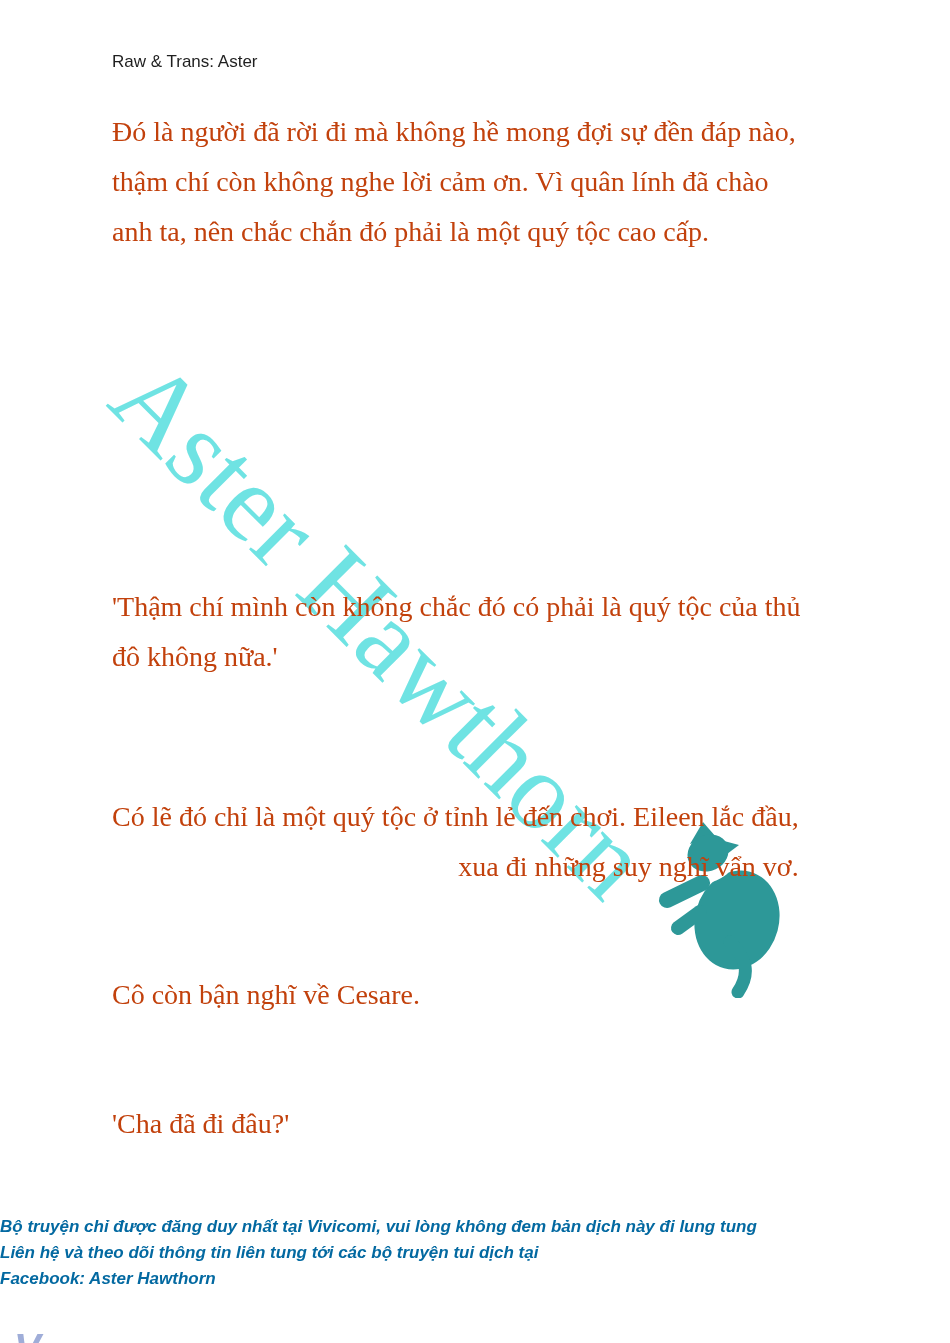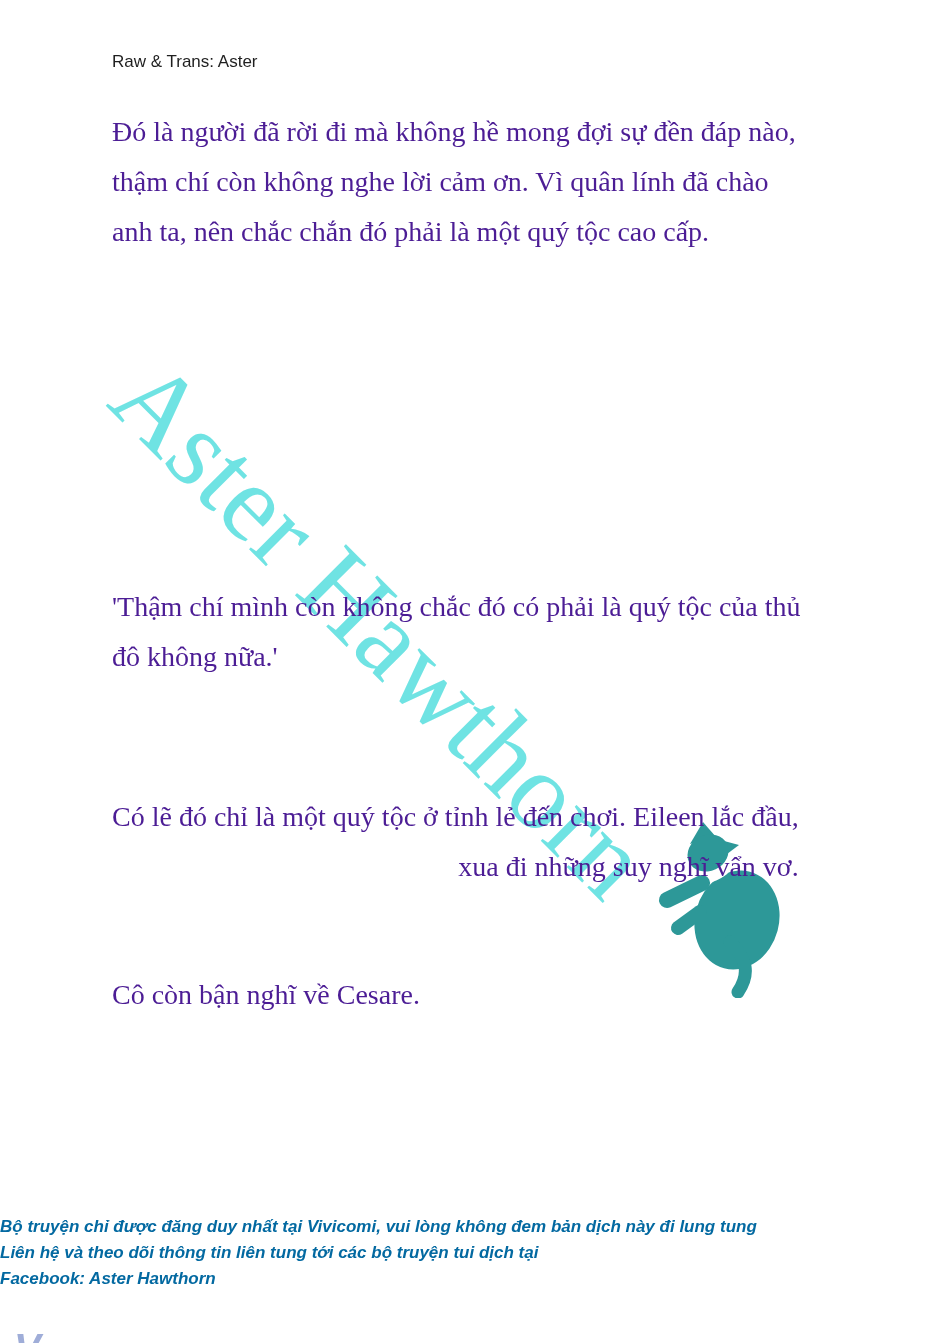--- a/index.html
+++ b/index.html
@@ -35,21 +35,21 @@
     white-space: nowrap;
     transform: rotate(45deg);
     transform-origin: 0 0;
     z-index: 1;
   }
   .para {
     position: absolute;
     left: 112px;
     font-size: 28px;
     line-height: 50px;
-    color: #4c1d95;
+    color: #c2410c;
     white-space: pre;
     z-index: 3;
   }
   .p1 { top: 107px; }
   .p2 { top: 337px; }
   .p3 { top: 582px; }
   .p4 { top: 792px; text-align: right; }
   .p5 { top: 970px; }
   .p6 { top: 1099px; }
   .cat {
@@ -121,20 +121,21 @@
   </svg>
 
   <div class="para p1">Đó là người đã rời đi mà không hề mong đợi sự đền đáp nào,
 thậm chí còn không nghe lời cảm ơn. Vì quân lính đã chào
 anh ta, nên chắc chắn đó phải là một quý tộc cao cấp.</div>
   <div class="para p3">'Thậm chí mình còn không chắc đó có phải là quý tộc của thủ
 đô không nữa.'</div>
   <div class="para p4">Có lẽ đó chỉ là một quý tộc ở tỉnh lẻ đến chơi. Eileen lắc đầu,
 xua đi những suy nghĩ vẩn vơ.</div>
   <div class="para p5">Cô còn bận nghĩ về Cesare.</div>
+  <div class="para p6">'Cha đã đi đâu?'</div>
 
   <div class="footer">
     <div>Bộ truyện chỉ được đăng duy nhất tại Vivicomi, vui lòng không đem bản dịch này đi lung tung</div>
     <div>Liên hệ và theo dõi thông tin liên tung tới các bộ truyện tui dịch tại</div>
     <div>Facebook: Aster Hawthorn</div>
   </div>
 
   <div class="logo">
     <span class="logo-v">V</span><span class="logo-rest">comycs</span>
     <svg class="logo-swash" width="100" height="16" viewBox="0 0 100 16" xmlns="http://www.w3.org/2000/svg">

